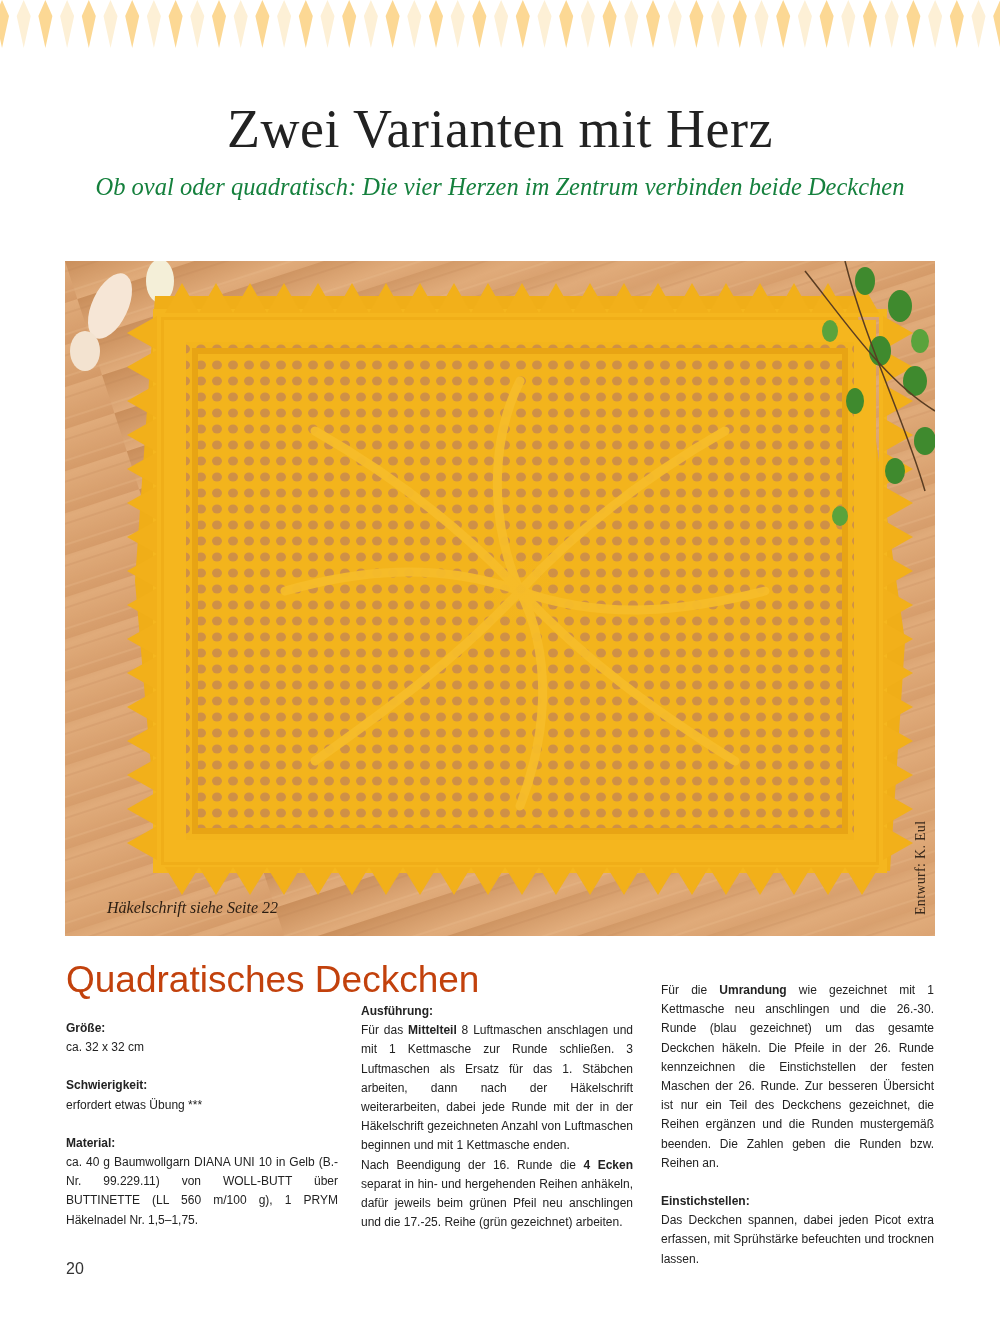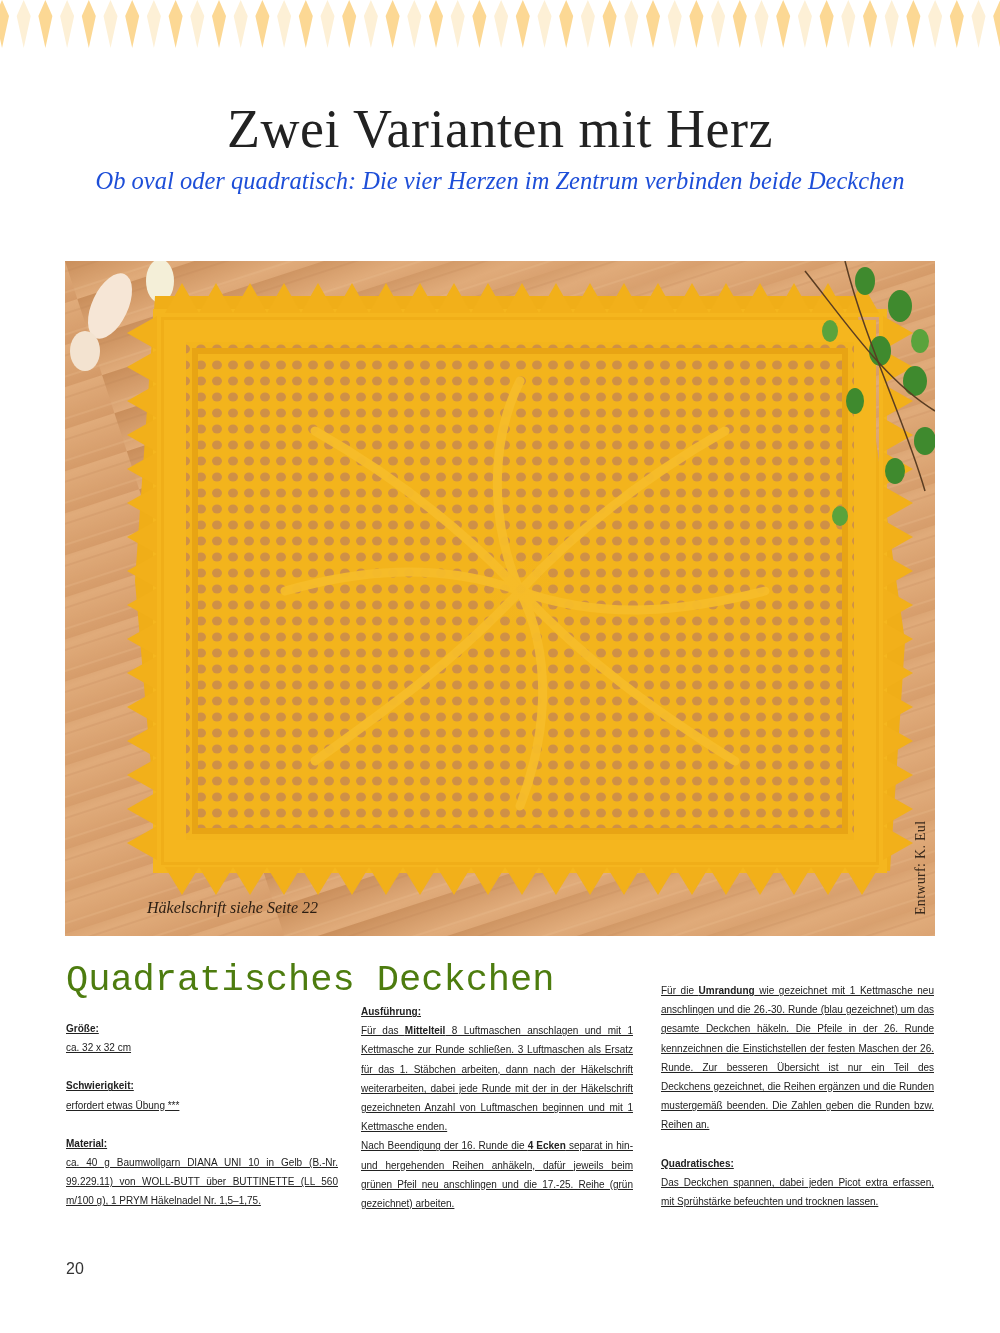--- a/index.html
+++ b/index.html
@@ -1,25 +1,25 @@
 <!DOCTYPE html>
 <html><head>
 <meta charset="utf-8">
 <style>
   html,body{margin:0;padding:0;background:#fff;}
   body{width:1000px;height:1333px;position:relative;overflow:hidden;font-family:"Liberation Sans",sans-serif;color:#222;}
   .deco{position:absolute;left:0;top:0;width:1000px;height:50px;}
   .title{position:absolute;top:98px;left:0;width:1000px;text-align:center;font-family:"Liberation Serif",serif;font-size:54px;color:#222;letter-spacing:0.5px;line-height:62px;}
-  .subtitle{position:absolute;top:166px;left:40px;width:920px;text-align:center;font-family:"Liberation Serif",serif;font-style:italic;font-size:24.5px;line-height:30px;color:#1d4ed8;}
+  .subtitle{position:absolute;top:172px;left:40px;width:920px;text-align:center;font-family:"Liberation Serif",serif;font-style:italic;font-size:24.5px;line-height:30px;color:#15803d;}
   .photo{position:absolute;left:65px;top:261px;width:870px;height:675px;overflow:hidden;background:#d9a36f;}
   .photo svg{display:block;}
   .caption{position:absolute;left:107px;top:899px;font-family:"Liberation Serif",serif;font-style:italic;font-size:16px;color:#2a1d12;}
   .credit{position:absolute;left:913px;top:915px;transform-origin:0 0;transform:rotate(-90deg);font-family:"Liberation Serif",serif;font-size:14px;color:#3a2a1c;white-space:nowrap;letter-spacing:0.3px;}
-  .section-title{position:absolute;left:66px;top:958px;font-family:Liberation Mono, monospace;font-size:37px;color:#4d7c0f;line-height:44px;}
-  .col{position:absolute;font-size:10px;line-height:19.2px;color:#222;text-align:justify;text-decoration:underline;}
+  .section-title{position:absolute;left:66px;top:958px;font-family:Liberation Sans, sans-serif;font-size:37px;color:#c2410c;line-height:44px;}
+  .col{position:absolute;font-size:12px;line-height:19.2px;color:#222;text-align:justify;}
   .col1{left:66px;top:1019px;width:272px;}
   .col2{left:361px;top:1002px;width:272px;}
   .col3{left:661px;top:981px;width:273px;}
   .lbl{font-weight:bold;display:block;}
   .gap{display:block;height:19px;}
   .page-num{position:absolute;left:66px;top:1260px;font-size:16px;color:#333;}
   b{font-weight:bold;}
 </style>
 </head>
 <body>
@@ -216,21 +216,21 @@
       <ellipse cx="830" cy="210" rx="10" ry="13"></ellipse>
       <ellipse cx="765" cy="70" rx="8" ry="11" fill="#5aa33c"></ellipse>
       <ellipse cx="855" cy="80" rx="9" ry="12" fill="#5aa33c"></ellipse>
       <ellipse cx="775" cy="255" rx="8" ry="10" fill="#5aa33c"></ellipse>
     </g>
     <g stroke="#5a3d22" stroke-width="1.5" fill="none">
       <path d="M740 10 C 780 60, 820 120, 870 150"></path>
       <path d="M780 0 C 800 80, 840 160, 860 230"></path>
     </g>
   </svg>
-  <div class="caption" style="left:42px;top:638px;margin-left:40px;">Häkelschrift siehe Seite 22</div>
+  <div class="caption" style="left:42px;top:638px;">Häkelschrift siehe Seite 22</div>
 </div>
 <div class="credit">Entwurf: K. Eul</div>
 
 <div class="section-title">Quadratisches Deckchen</div>
 
 <div class="col col1">
   <span class="lbl">Größe:</span>
   <span>ca. 32 x 32 cm</span>
   <span class="gap"></span>
   <span class="lbl">Schwierigkeit:</span>
@@ -242,17 +242,17 @@
 
 <div class="col col2">
   <span class="lbl">Ausführung:</span>
   <div><span>Für das </span><b>Mittelteil</b><span> 8 Luftmaschen anschlagen und mit 1 Kettmasche zur Runde schließen. 3 Luftmaschen als Ersatz für das 1. Stäbchen arbeiten, dann nach der Häkelschrift weiterarbeiten, dabei jede Runde mit der in der Häkelschrift gezeichneten Anzahl von Luftmaschen beginnen und mit 1 Kettmasche enden.</span></div>
   <div><span>Nach Beendigung der 16. Runde die </span><b>4 Ecken</b><span> separat in hin- und hergehenden Reihen anhäkeln, dafür jeweils beim grünen Pfeil neu anschlingen und die 17.-25. Reihe (grün gezeichnet) arbeiten.</span></div>
 </div>
 
 <div class="col col3">
   <div><span>Für die </span><b>Umrandung</b><span> wie gezeichnet mit 1 Kettmasche neu anschlingen und die 26.-30. Runde (blau gezeichnet) um das gesamte Deckchen häkeln. Die Pfeile in der 26. Runde kennzeichnen die Einstichstellen der festen Maschen der 26. Runde. Zur besseren Übersicht ist nur ein Teil des Deckchens gezeichnet, die Reihen ergänzen und die Runden mustergemäß beenden. Die Zahlen geben die Runden bzw. Reihen an.</span></div>
   <span class="gap"></span>
-  <span class="lbl">Quadratisches:</span>
+  <span class="lbl">Einstichstellen:</span>
   <span>Das Deckchen spannen, dabei jeden Picot extra erfassen, mit Sprühstärke befeuchten und trocknen lassen.</span>
 </div>
 
 <div class="page-num">20</div>
 
 </body></html>

